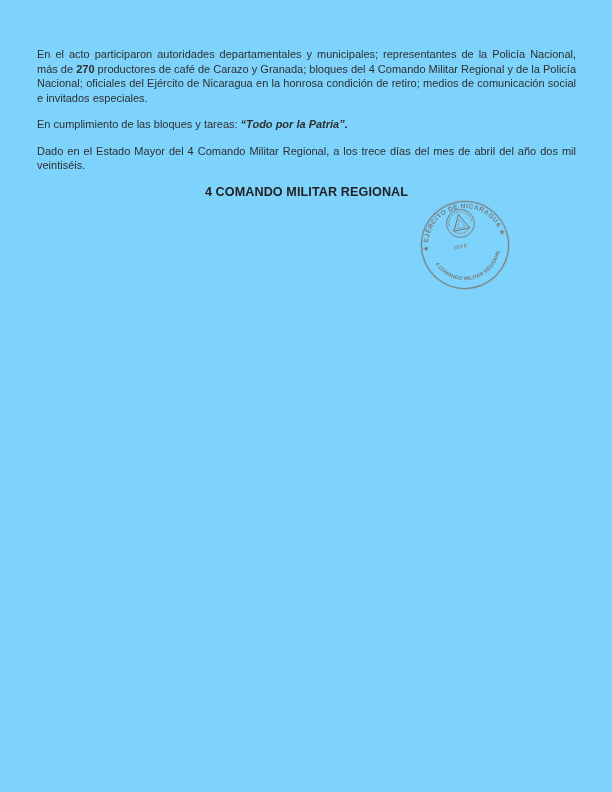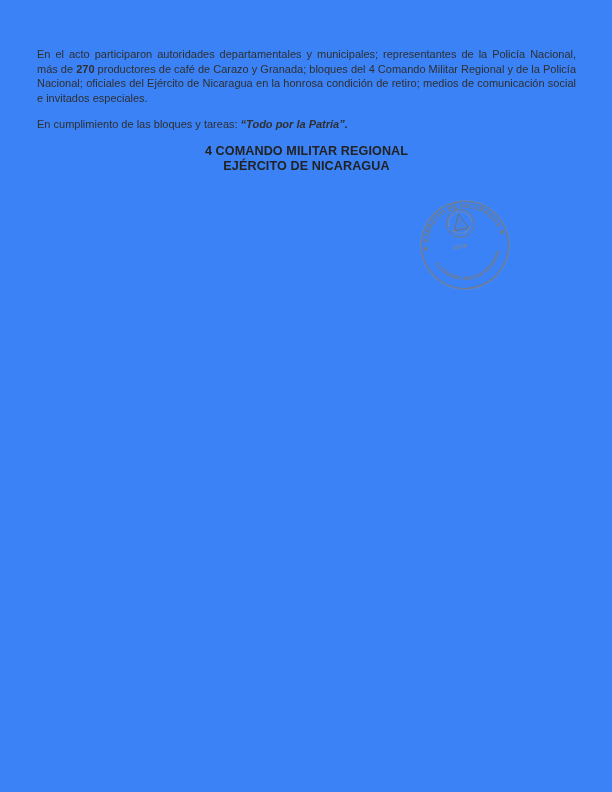--- a/index.html
+++ b/index.html
@@ -1,20 +1,20 @@
 <!DOCTYPE html>
 <html><head>
 <meta charset="utf-8">
 <style>
   html, body { margin: 0; padding: 0; background: #ffffff; }
   .page {
     position: relative;
     width: 612px;
     height: 792px;
-    background: #3b82f6;
+    background: #7dd3fc;
     overflow: hidden;
     font-family: "Liberation Sans", sans-serif;
   }
   .content {
     position: absolute;
     left: 37px;
     top: 47px;
     width: 539px;
     font-size: 11px;
     line-height: 14.55px;
@@ -69,25 +69,25 @@
 </style>
 </head>
 <body>
 
 <div class="page">
 
   <div class="content">
     <div>
         <p><span>En el acto participaron autoridades departamentales y municipales; representantes de la Policía Nacional, más de </span><span class="seg-bold">270</span><span> productores de café de Carazo y Granada; bloques del 4 Comando Militar Regional y de la Policía Nacional; oficiales del Ejército de Nicaragua en la honrosa condición de retiro; medios de comunicación social e invitados especiales.</span></p>
         <p><span>En cumplimiento de las bloques y tareas: </span><span class="seg-bi">“Todo por la Patria”.</span></p>
+        <p><span>Dado en el Estado Mayor del 4 Comando Militar Regional, a los trece días del mes de abril del año dos mil veintiséis.</span></p>
       </div>
 
     <div class="sig">
       <div>4 COMANDO MILITAR REGIONAL</div>
-      <div>EJÉRCITO DE NICARAGUA</div>
     </div>
   </div>
 
   <div class="seal">
     <svg viewBox="0 0 100 100">
       <defs>
         <path id="arcTop" d="M 10.4,60.6 A 41,41 0 1 1 89.6,60.6"></path>
         <path id="arcBottom" d="M 13.35,63.3 A 39,39 0 0 0 86.65,63.3"></path>
         <path id="embTop" d="M 38.4,28.6 A 12,12 0 1 1 61.6,28.6"></path>
         <path id="embBottom" d="M 39.1,30.6 A 12,12 0 0 0 60.9,30.6"></path>

